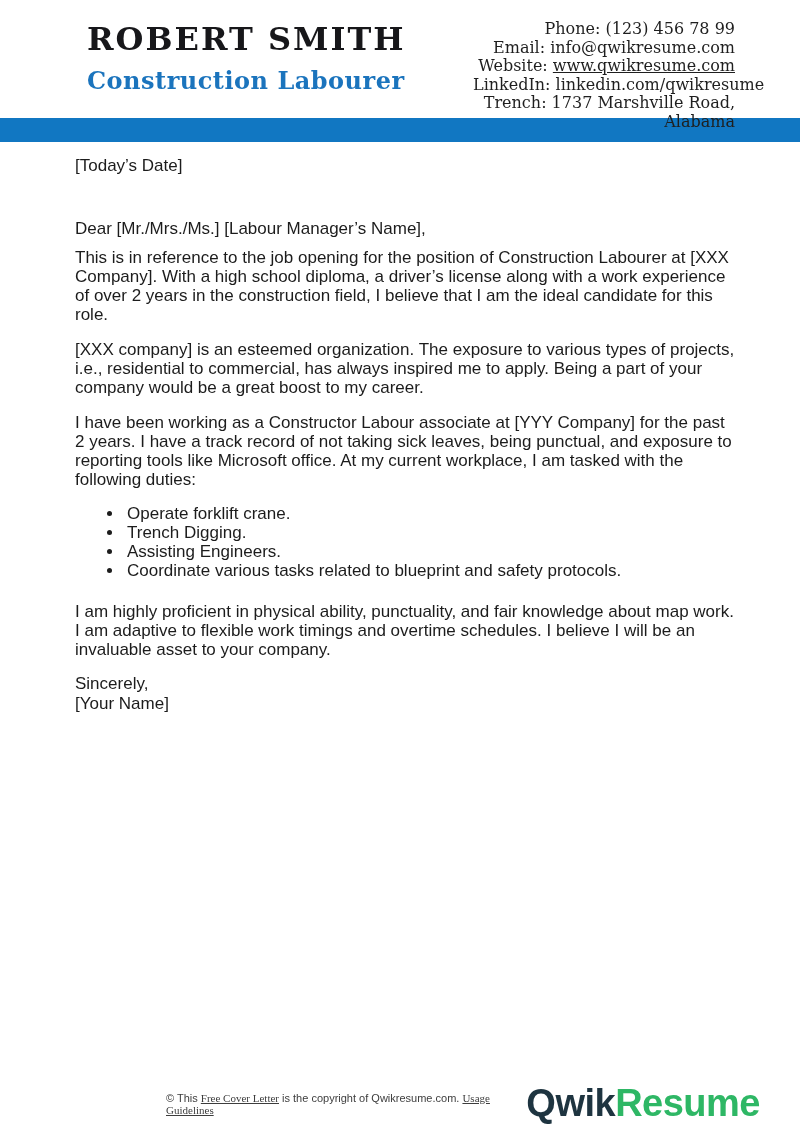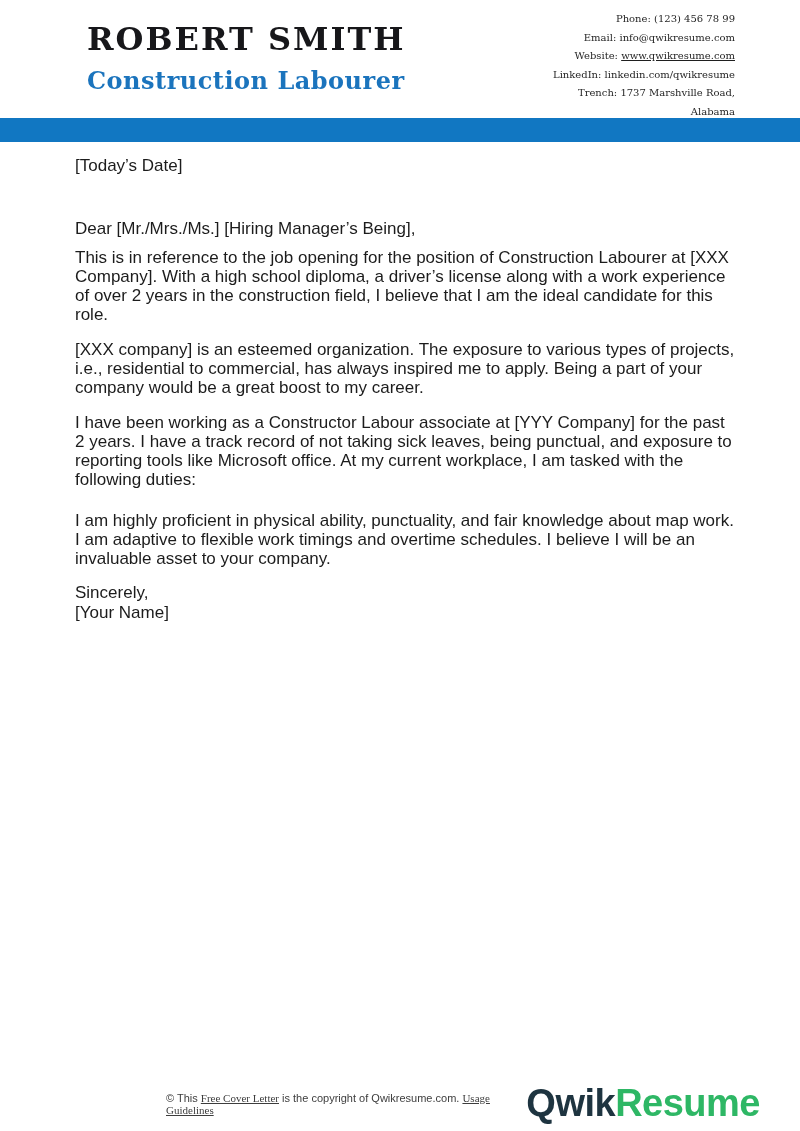--- a/index.html
+++ b/index.html
@@ -29,25 +29,25 @@
     margin: 8px 0 0;
     font-family: "DejaVu Serif", serif;
     font-weight: bold;
     font-size: 24px;
     letter-spacing: 0.5px;
     color: #1b74bd;
     white-space: nowrap;
   }
   .contact {
     position: absolute;
-    right: 65px; top: 10px;
+    right: 65px; top: 20px;
     width: 262px;
     text-align: right;
     font-family: "DejaVu Serif", serif;
-    font-size: 10px;
+    font-size: 16px;
     line-height: 18.6px;
     color: #1f1f1f;
   }
   .contact .cline { white-space: nowrap; }
   .contact .link { text-decoration: underline; color: #1f1f1f; cursor: pointer; }
 
   .bar { height: 24px; background: #1177c2; }
 
   
   .letter {
@@ -107,26 +107,32 @@
       <div class="cline"><span>Alabama</span></div>
     </div>
   </div>
 
   <div class="bar"></div>
 
   <div class="letter">
     <p class="date-line">[Today’s Date]</p>
 
 
-    <p class="salutation">Dear [Mr./Mrs./Ms.] [Hiring Manager’s Being],</p>
+    <p class="salutation">Dear [Mr./Mrs./Ms.] [Labour Manager’s Name],</p>
 
     <p class="p-first">This is in reference to the job opening for the position of Construction Labourer at [XXX Company]. With a high school diploma, a driver’s license along with a work experience of over 2 years in the construction field, I believe that I am the ideal candidate for this role.</p>
     <p class="para">[XXX company] is an esteemed organization. The exposure to various types of projects, i.e., residential to commercial, has always inspired me to apply. Being a part of your company would be a great boost to my career.</p>
     <p class="para">I have been working as a Constructor Labour associate at [YYY Company] for the past 2 years. I have a track record of not taking sick leaves, being punctual, and exposure to reporting tools like Microsoft office. At my current workplace, I am tasked with the following duties:</p>
 
+    <ul class="duties">
+      <li>Operate forklift crane.</li>
+      <li>Trench Digging.</li>
+      <li>Assisting Engineers.</li>
+      <li>Coordinate various tasks related to blueprint and safety protocols.</li>
+    </ul>
 
     <p class="closing">I am highly proficient in physical ability, punctuality, and fair knowledge about map work. I am adaptive to flexible work timings and overtime schedules.  I believe I will be an invaluable asset to your company.</p>
 
     <p class="signoff"><span>Sincerely,</span><br><span>[Your Name]</span></p>
   </div>
 
   <div class="footer">
     <p class="copyright"><span>© This</span> <a class="flink">Free Cover Letter</a> <span>is the copyright of Qwikresume.com.</span> <a class="flink">Usage Guidelines</a></p>
     <div class="logo"><span class="qwik">Qwik</span><span class="resume">Resume</span></div>
   </div>

